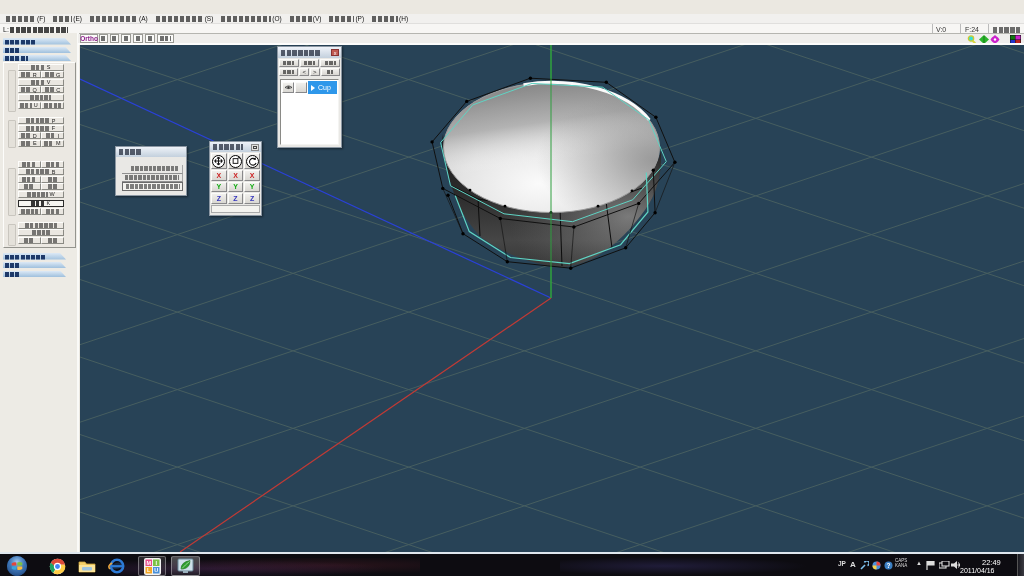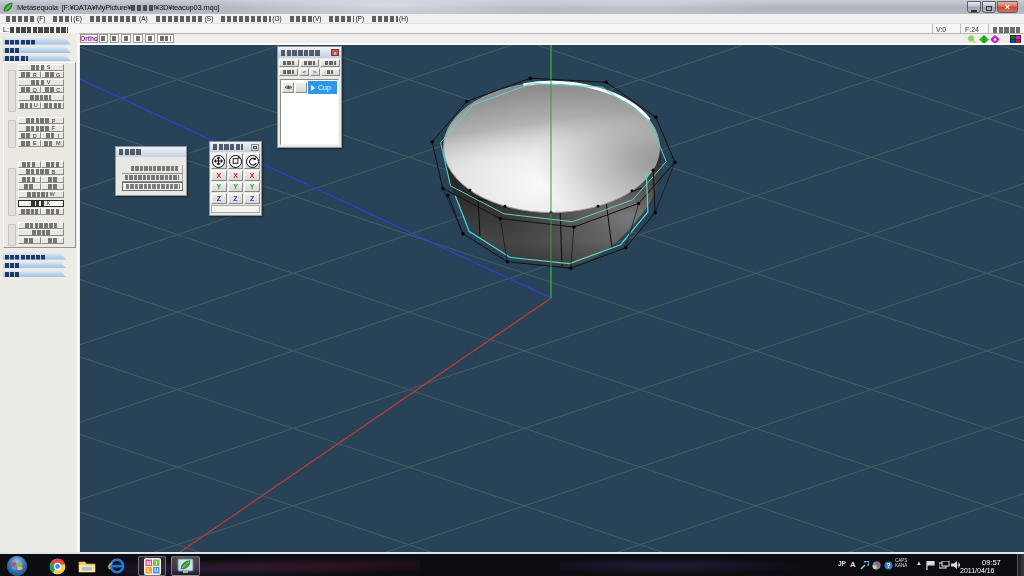--- a/index.html
+++ b/index.html
@@ -22,34 +22,20 @@
 .panel { position:absolute; background:#e9e8e5; border:1px solid #8b97a3; box-shadow:1px 1px 2px rgba(0,0,0,.45); font-family:"Liberation Sans",sans-serif; }
 .ptitle { background:linear-gradient(180deg,#eef2f8,#c3d0dd); position:relative; display:flex; align-items:center; }
 .pclose { position:absolute; right:2px; top:1.5px; width:8px; height:7px; background:#c05a52; color:#fff; font-size:5.5px; line-height:6px; text-align:center; border:1px solid #833; }
 .pbtn { background:linear-gradient(180deg,#f1f0ed,#d9d7d2); border:1px solid; border-color:#fcfcfa #88888a #88888a #fcfcfa; height:8px; display:flex; align-items:center; justify-content:center; font-size:6px; color:#222; }
 .kopt { height:8.5px; border-bottom:1px solid #8f8f8f; border-right:1px solid #a5a5a5; display:flex; align-items:center; justify-content:center; }
 #taskbar { position:absolute; left:0; top:552px; width:1024px; height:24px; background:#0d0c11; border-top:2px solid #dfe7ee; }
 .tray { position:absolute; top:6px; color:#ddd; }
 </style></head>
 <body>
 <div id="stage">
-<div id="titlebar">
- <svg width="11" height="11" style="position:absolute;left:3px;top:2px" viewBox="0 0 11 11">
-        <path d="M1 9 Q1 2 9 1 Q9 8 3 9 Z" fill="#2e9e2e" stroke="#1a6b1a" stroke-width="0.8"></path>
-        <path d="M2.5 8.5 Q5 5 8.5 2" stroke="#bfe8bf" stroke-width="0.7" fill="none"></path>
-      </svg>
- <span style="position:absolute;left:17px;top:2.5px;font-size:7.5px;color:#111;white-space:nowrap;letter-spacing:-0.2px">Metasequoia&nbsp;&nbsp;[F:¥DATA¥MyPicture¥<span style="display:inline-block;width:22px;height:6px;background:repeating-linear-gradient(90deg,rgba(30,30,30,.7) 0 4.5px,transparent 4.5px 6px);vertical-align:-1px"></span>!¥3D¥teacup03.mqo]</span>
- <div class="wbtn" style="right:43px;width:14px;background:linear-gradient(#e8ecf2,#b9c0ca 45%,#99a2ae 50%,#b4bcc6)">
-        <div style="width:6px;height:2px;background:#333;margin:8px auto 0"></div>
-      </div>
- <div class="wbtn" style="right:28px;width:14px;background:linear-gradient(#e8ecf2,#b9c0ca 45%,#99a2ae 50%,#b4bcc6)">
-        <div style="width:6px;height:5px;border:1px solid #333;margin:4px auto 0"></div>
-      </div>
- <div class="wbtn" style="right:6px;width:21px;background:linear-gradient(#f0b0a4,#d96c57 45%,#c04a34 50%,#d3705c);color:#fff;text-align:center;font-size:9px;line-height:11px;font-weight:bold">×</div>
-</div>
 <div id="menubar">
       <span class="mitem">
         <span class="jt" style="width:30px;height:6px;background:repeating-linear-gradient(90deg,rgba(20,20,20,.66) 0 4.3px,transparent 4.3px 6.0px);"></span>
         <span style="margin-left:1px">(F)</span>
       </span>
       <span class="mitem">
         <span class="jt" style="width:19px;height:6px;background:repeating-linear-gradient(90deg,rgba(20,20,20,.66) 0 4.3px,transparent 4.3px 6.0px);"></span>
         <span style="margin-left:1px">(E)</span>
       </span>
       <span class="mitem">
@@ -556,16 +542,16 @@
         <path d="M1 0 L1 9 M1 0 L8 0 L8 4 L1 4" stroke="#ddd" stroke-width="1.2" fill="#ddd"></path>
       </svg>
  <svg style="position:absolute;left:939px;top:7px" width="11" height="9" viewBox="0 0 11 9">
         <rect x="0" y="2" width="7" height="5" fill="none" stroke="#ddd" stroke-width="1.1"></rect>
         <rect x="3" y="0" width="7" height="5" fill="#0c0b10" stroke="#ddd" stroke-width="1.1"></rect>
       </svg>
  <svg style="position:absolute;left:951px;top:6px" width="10" height="10" viewBox="0 0 10 10">
         <path d="M0 3.5 L3 3.5 L6 1 L6 9 L3 6.5 L0 6.5 Z" fill="#ddd"></path>
         <path d="M7.5 2.5 a3.5 3.5 0 0 1 0 5 M7 4 a1.8 1.8 0 0 1 0 2" stroke="#ddd" stroke-width="1" fill="none"></path>
       </svg>
- <span class="tray" style="left:982px;top:3.5px;font-size:7.5px;color:#fff">09:57</span>
+ <span class="tray" style="left:982px;top:3.5px;font-size:7.5px;color:#fff">22:49</span>
  <span class="tray" style="left:960px;top:13px;font-size:7px;color:#fff">2011/04/16</span>
  <div style="position:absolute;right:0;top:0;width:7px;height:24px;background:linear-gradient(90deg,#1a1a20,#3a3a42);border-left:1px solid #555"></div>
 </div>
 </div>
 </body></html>

